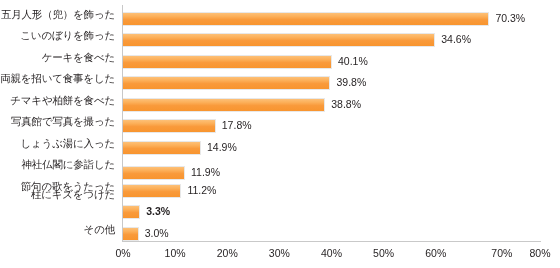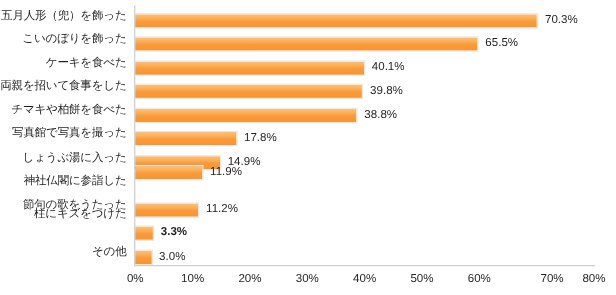--- a/index.html
+++ b/index.html
@@ -134,21 +134,21 @@
 
   <div id="plot">
     <div id="axis-line-y"></div>
     <div id="axis-line-x"></div>
   <div class="bar-row" style="top: 7px; width: 417px;">
         <div class="bar" style="width: 366.439px; height: 14px;"></div>
         <div class="bar-value" style="left: 372.439px;">70.3%</div>
       </div>
       <div class="bar-row" style="top: 28.45px; width: 417px;">
         <div class="bar" style="width: 312.229px; height: 14px;"></div>
-        <div class="bar-value" style="left: 318.229px;">65.5%</div>
+        <div class="bar-value" style="left: 318.229px;">34.6%</div>
       </div>
       <div class="bar-row" style="top: 49.9px; width: 417px;">
         <div class="bar" style="width: 209.021px; height: 14px;"></div>
         <div class="bar-value" style="left: 215.021px;">40.1%</div>
       </div>
       <div class="bar-row" style="top: 71.35px; width: 417px;">
         <div class="bar" style="width: 207.458px; height: 14px;"></div>
         <div class="bar-value" style="left: 213.458px;">39.8%</div>
       </div>
       <div class="bar-row" style="top: 92.8px; width: 417px;">
@@ -156,21 +156,21 @@
         <div class="bar-value" style="left: 208.245px;">38.8%</div>
       </div>
       <div class="bar-row" style="top: 114.25px; width: 417px;">
         <div class="bar" style="width: 92.7825px; height: 14px;"></div>
         <div class="bar-value" style="left: 98.7825px;">17.8%</div>
       </div>
       <div class="bar-row" style="top: 135.7px; width: 417px;">
         <div class="bar" style="width: 77.6663px; height: 14px;"></div>
         <div class="bar-value" style="left: 84px;">14.9%</div>
       </div>
-      <div class="bar-row" style="top: 145px; width: 417px; text-align: center;">
+      <div class="bar-row" style="top: 161px; width: 417px; text-align: center;">
         <div class="bar" style="width: 62.0288px; height: 14px;"></div>
         <div class="bar-value" style="left: 68.0288px;">11.9%</div>
       </div>
       <div class="bar-row" style="top: 178.6px; width: 417px;">
         <div class="bar" style="width: 58.38px; height: 14px;"></div>
         <div class="bar-value" style="left: 64.38px;">11.2%</div>
       </div>
       <div class="bar-row" style="top: 200.05px; width: 417px;">
         <div class="bar" style="width: 17.2013px; height: 14px;"></div>
         <div class="bar-value" style="left: 23.2013px; font-weight: bold;">3.3%</div>

